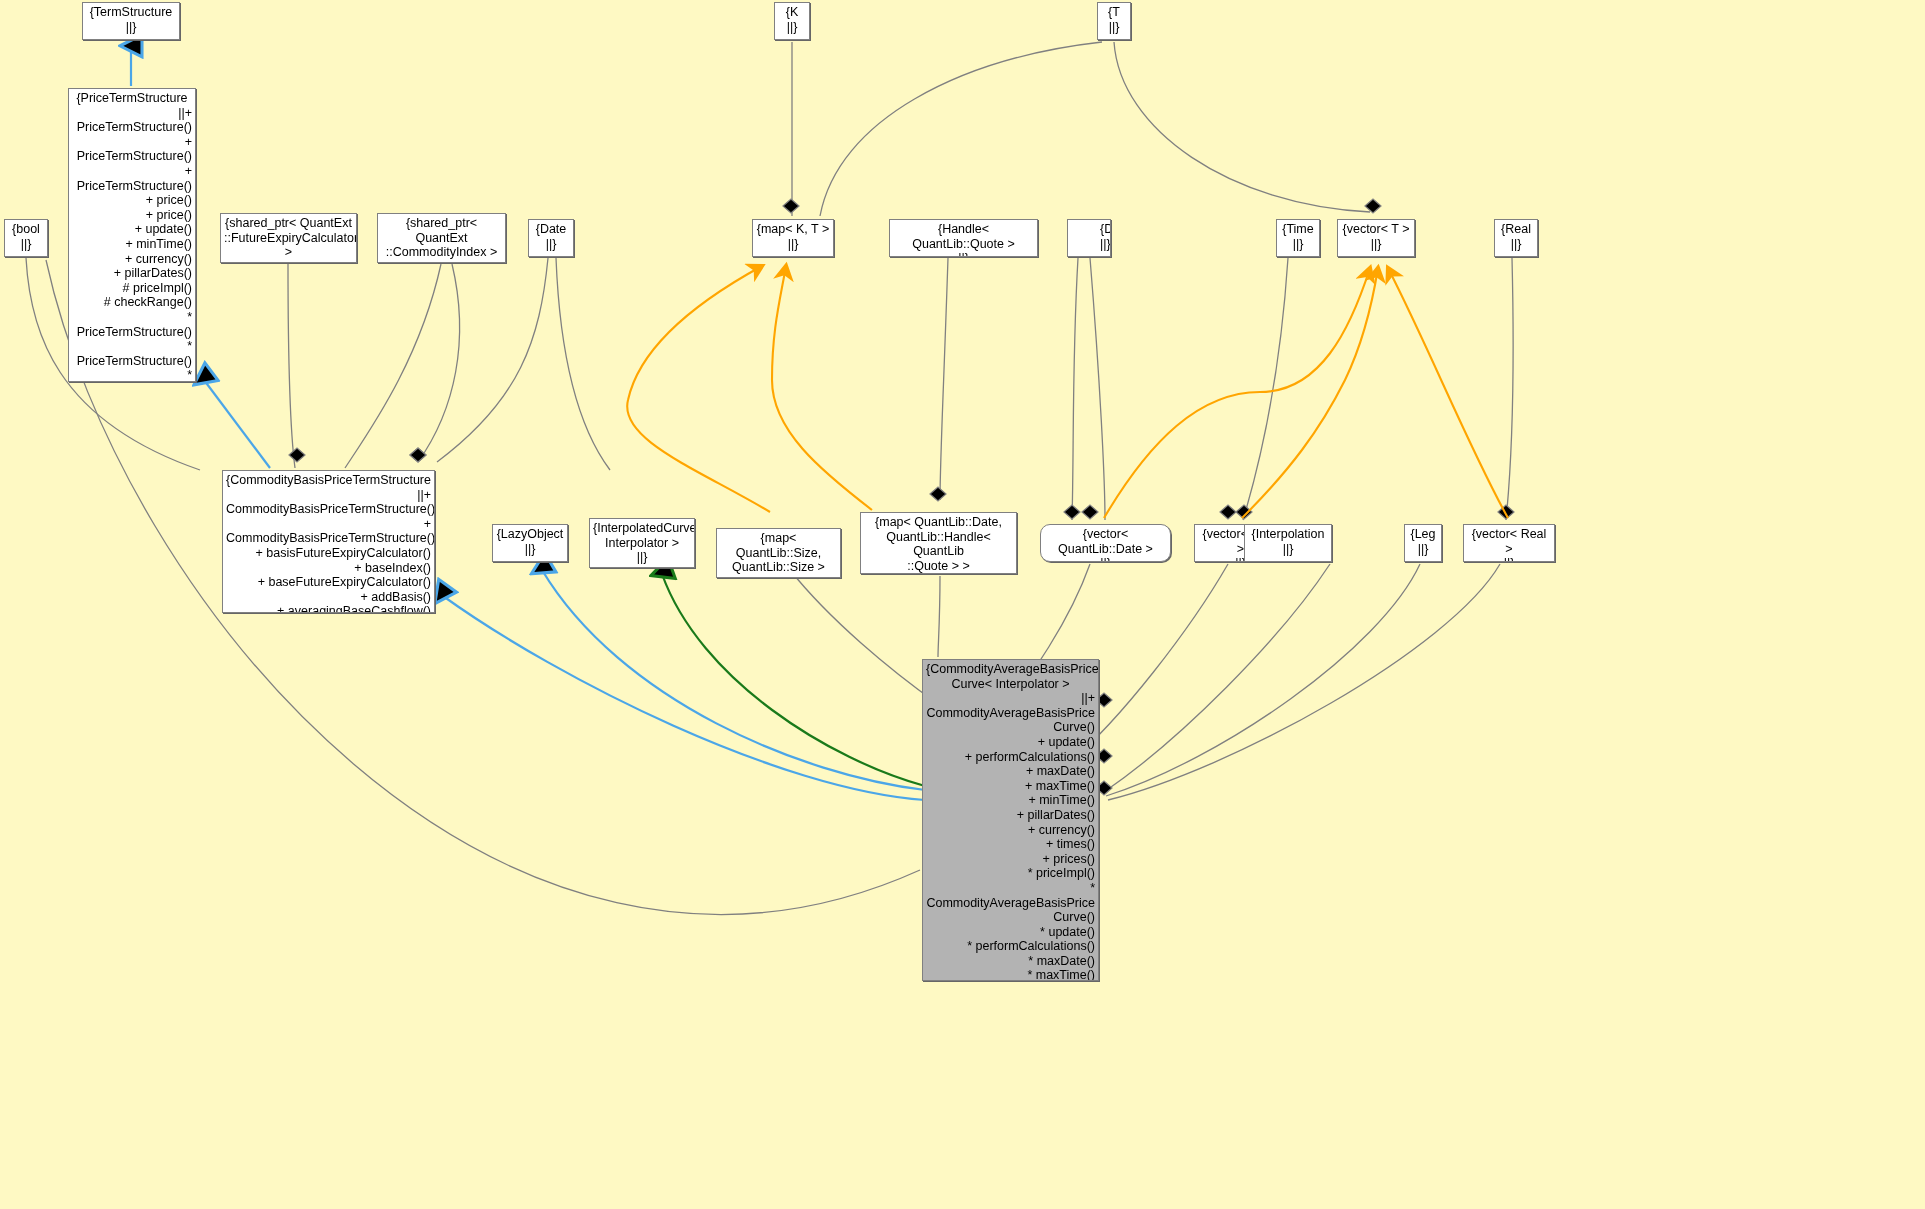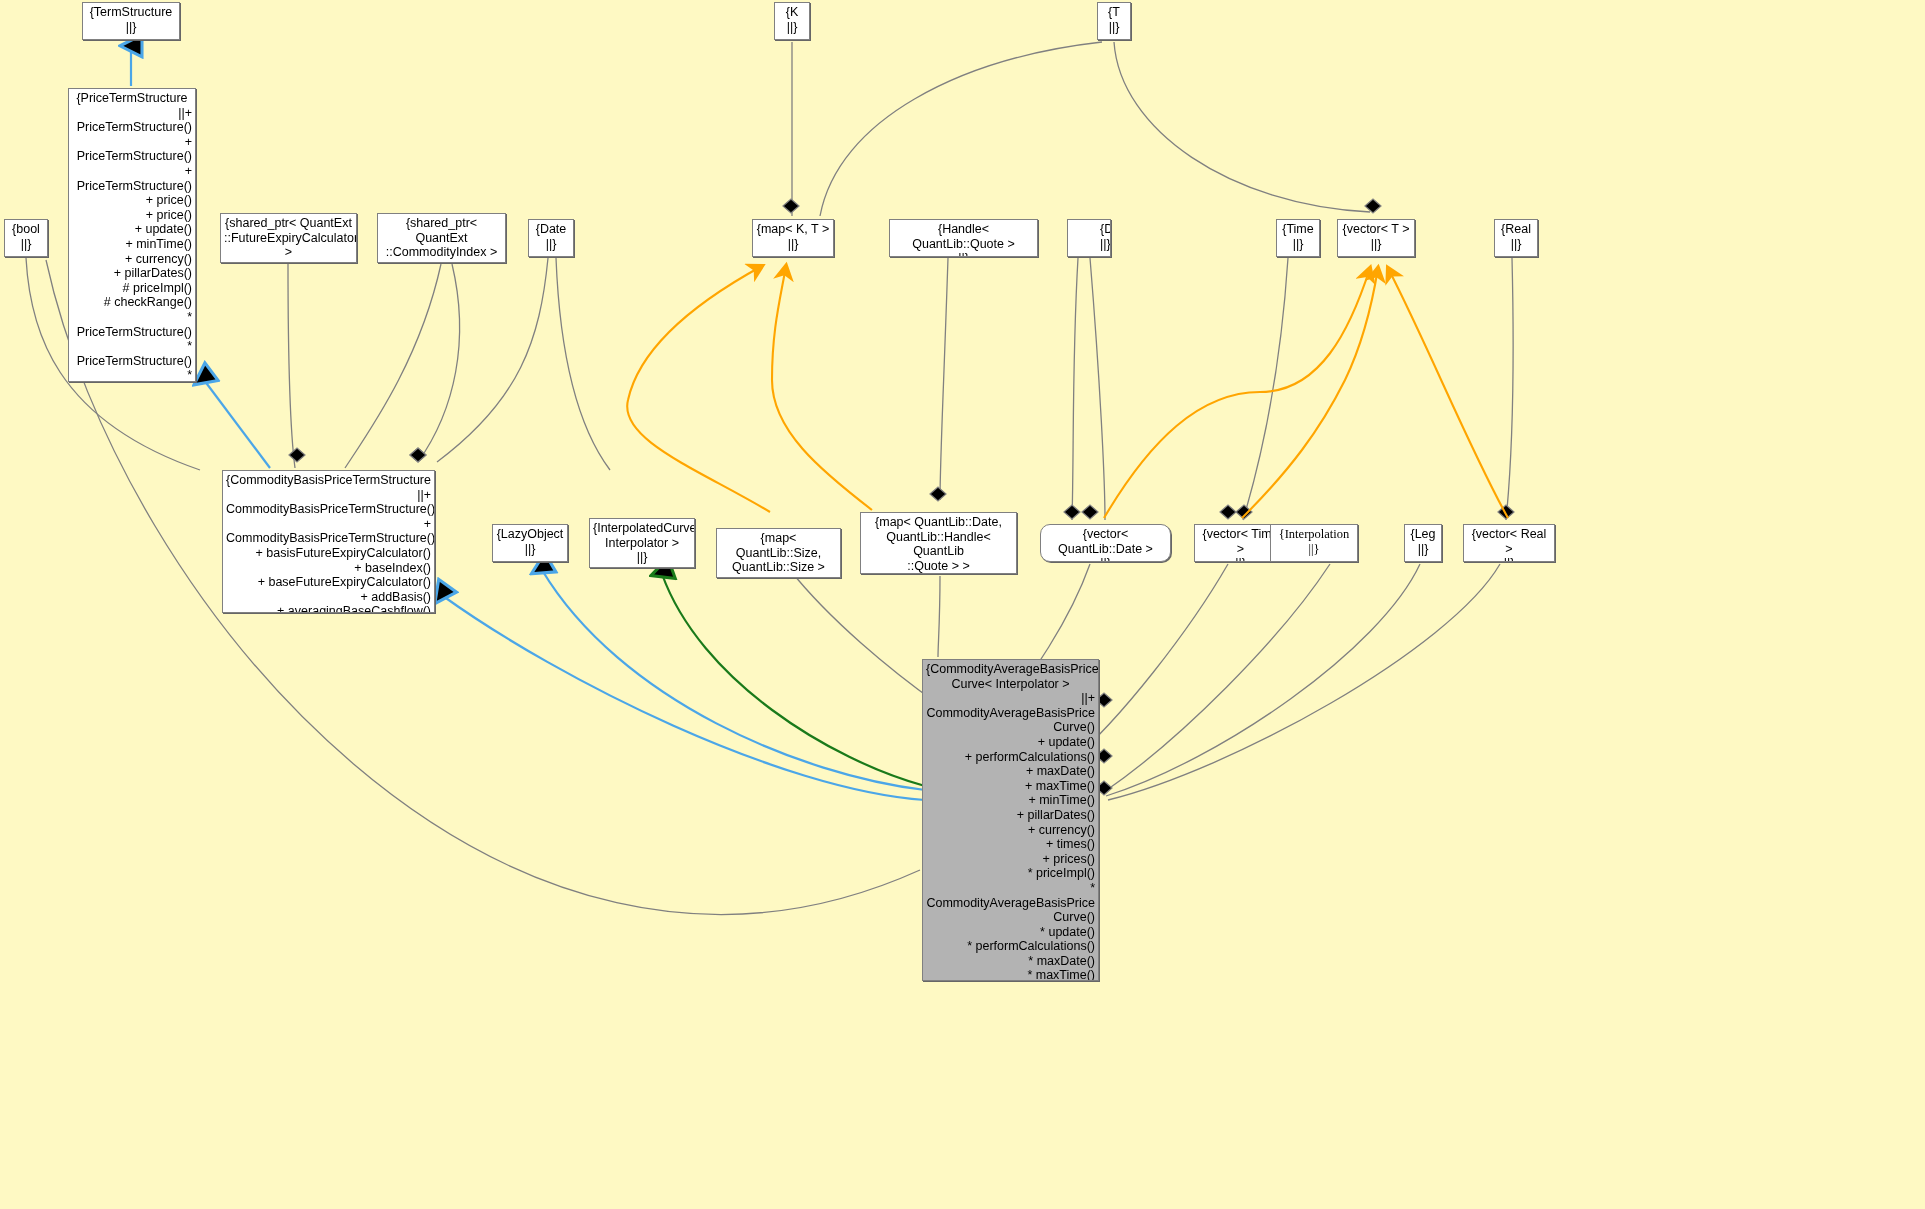--- a/index.html
+++ b/index.html
@@ -146,19 +146,19 @@
       <div class="node center" style="left: 492px; top: 524px; width: 76px; height: 38px;"><span class="tmpl">{LazyObject</span><span class="closebrace">||}</span></div>
       <div class="node center" style="left: 589px; top: 518px; width: 106px; height: 50px;"><span class="tmpl">{InterpolatedCurve&lt;
 Interpolator &gt;</span><span class="closebrace">||}</span></div>
       <div class="node center" style="left: 716px; top: 528px; width: 125px; height: 50px;"><span class="tmpl">{map&lt; QuantLib::Size,
 QuantLib::Size &gt;</span><span class="closebrace">||}</span></div>
       <div class="node center" style="left: 860px; top: 512px; width: 157px; height: 62px;"><span class="tmpl">{map&lt; QuantLib::Date,
 QuantLib::Handle&lt; QuantLib
 ::Quote &gt; &gt;</span><span class="closebrace">||}</span></div>
       <div class="node center" style="left: 1040px; top: 524px; width: 131px; height: 38px; border-radius: 10px;"><span class="tmpl">{vector&lt; QuantLib::Date &gt;</span><span class="closebrace">||}</span></div>
       <div class="node center" style="left: 1194px; top: 524px; width: 93px; height: 38px;"><span class="tmpl">{vector&lt; Time &gt;</span><span class="closebrace">||}</span></div>
-      <div class="node center" style="left: 1270px; top: 524px; width: 88px; height: 38px; font-family: Liberation Serif, serif;"><span class="tmpl">{Interpolation</span><span class="closebrace">||}</span></div>
+      <div class="node center" style="left: 1244px; top: 524px; width: 88px; height: 38px;"><span class="tmpl">{Interpolation</span><span class="closebrace">||}</span></div>
       <div class="node center" style="left: 1404px; top: 524px; width: 38px; height: 38px;"><span class="tmpl">{Leg</span><span class="closebrace">||}</span></div>
       <div class="node center" style="left: 1463px; top: 524px; width: 92px; height: 38px;"><span class="tmpl">{vector&lt; Real &gt;</span><span class="closebrace">||}</span></div>
       <div class="node gray" style="left: 922px; top: 659px; width: 177px; height: 322px;"><span class="tmpl">{CommodityAverageBasisPrice
 Curve&lt; Interpolator &gt;</span><span class="body"><span style="display: block;">||+ CommodityAverageBasisPrice</span><span style="display: block;">Curve()</span><span style="display: block;">+ update()</span><span style="display: block;">+ performCalculations()</span><span style="display: block;">+ maxDate()</span><span style="display: block;">+ maxTime()</span><span style="display: block;">+ minTime()</span><span style="display: block;">+ pillarDates()</span><span style="display: block;">+ currency()</span><span style="display: block;">+ times()</span><span style="display: block;">+ prices()</span><span style="display: block;">* priceImpl()</span><span style="display: block;">* CommodityAverageBasisPrice</span><span style="display: block;">Curve()</span><span style="display: block;">* update()</span><span style="display: block;">* performCalculations()</span><span style="display: block;">* maxDate()</span><span style="display: block;">* maxTime()</span></span></div>
     </div>
 </div>
 
 </body></html>

